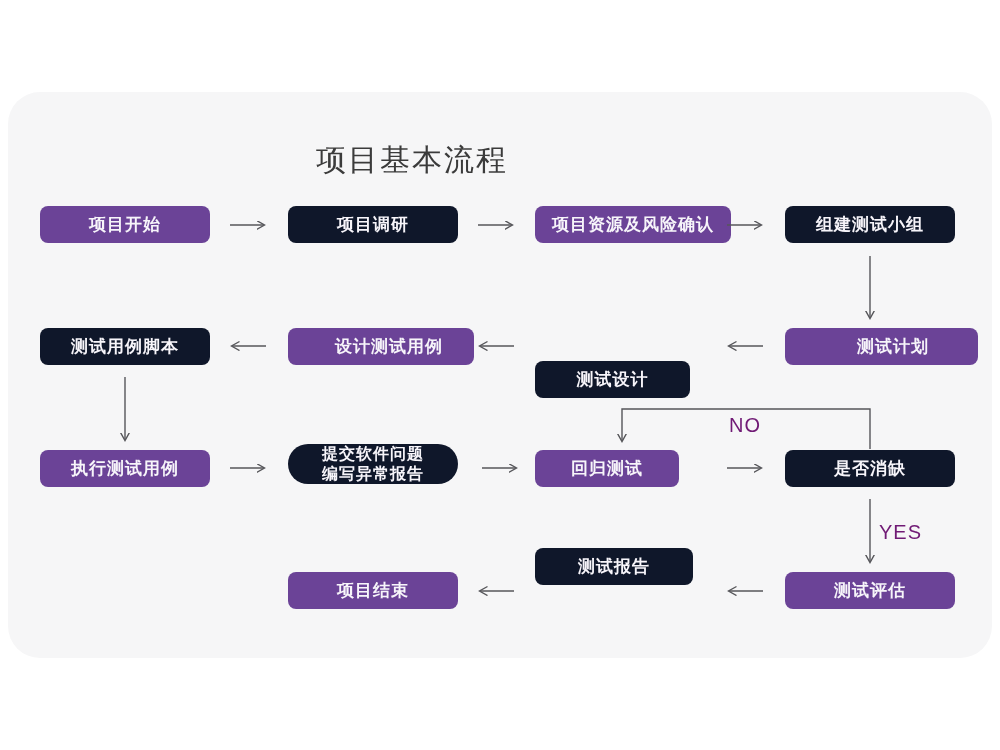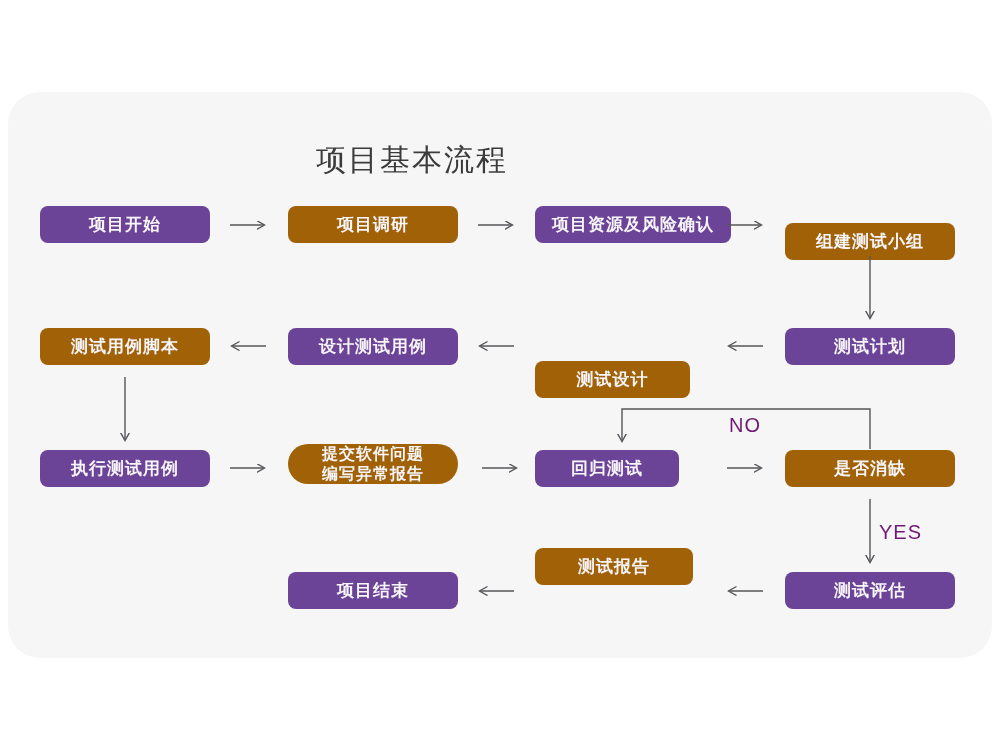--- a/index.html
+++ b/index.html
@@ -18,21 +18,21 @@
     color:#3b3b3b; letter-spacing:2px;
   }
   .node {
     position:absolute; width:170px; height:37px; border-radius:8px;
     display:flex; flex-direction:column; align-items:center; justify-content:center;
     color:#f7f5fa; font-size:17px; letter-spacing:1px; text-align:center;
     line-height:1.25;
     font-weight:bold;
   }
   .node.purple { background:#6b4397; }
-  .node.gray   { background:#a16207; }
+  .node.gray   { background:#0f172a; }
   .node.tall   { height:40px; font-size:16px;border-radius:23px; }
   svg.arrows { position:absolute; left:0; top:0; width:1000px; height:750px; }
   svg.arrows path, svg.arrows line { stroke:#56565a; stroke-width:1.4; fill:none; }
   .edge-label {
     position:absolute; color:#701a75; font-size:20px; letter-spacing:1px;
   }
   .edge-label.no  { left:715px; top:414px; width:60px; text-align:center; }
   .edge-label.yes { left:879px; top:521px; }
 </style>
 </head>
@@ -44,31 +44,31 @@
 
 <div class="node purple" style="left:40px;  top:206px;">
     <span>项目开始</span>
   </div>
 <div class="node gray" style="left:288px; top:206px;">
     <span>项目调研</span>
   </div>
 <div class="node purple" style="left:535px; top:206px; width:196px;">
     <span>项目资源及风险确认</span>
   </div>
-<div class="node gray" style="left:785px; top:223px;">
+<div class="node gray" style="left:785px; top:206px;">
     <span>组建测试小组</span>
   </div>
 
-<div class="node purple" style="left:785px; top:328px;">
+<div class="node purple" style="left:785px; top:328px;padding-left:23px;">
     <span>测试计划</span>
   </div>
 <div class="node gray" style="left:535px; top:328px; width:155px;margin-top:33px;">
     <span>测试设计</span>
   </div>
-<div class="node purple" style="left:288px; top:328px;">
+<div class="node purple" style="left:288px; top:328px;padding-left:16px;">
     <span>设计测试用例</span>
   </div>
 <div class="node gray" style="left:40px;  top:328px;">
     <span>测试用例脚本</span>
   </div>
 
 <div class="node purple" style="left:40px;  top:450px;">
     <span>执行测试用例</span>
   </div>
 <div class="node gray tall" style="left:288px; top:444px;">

